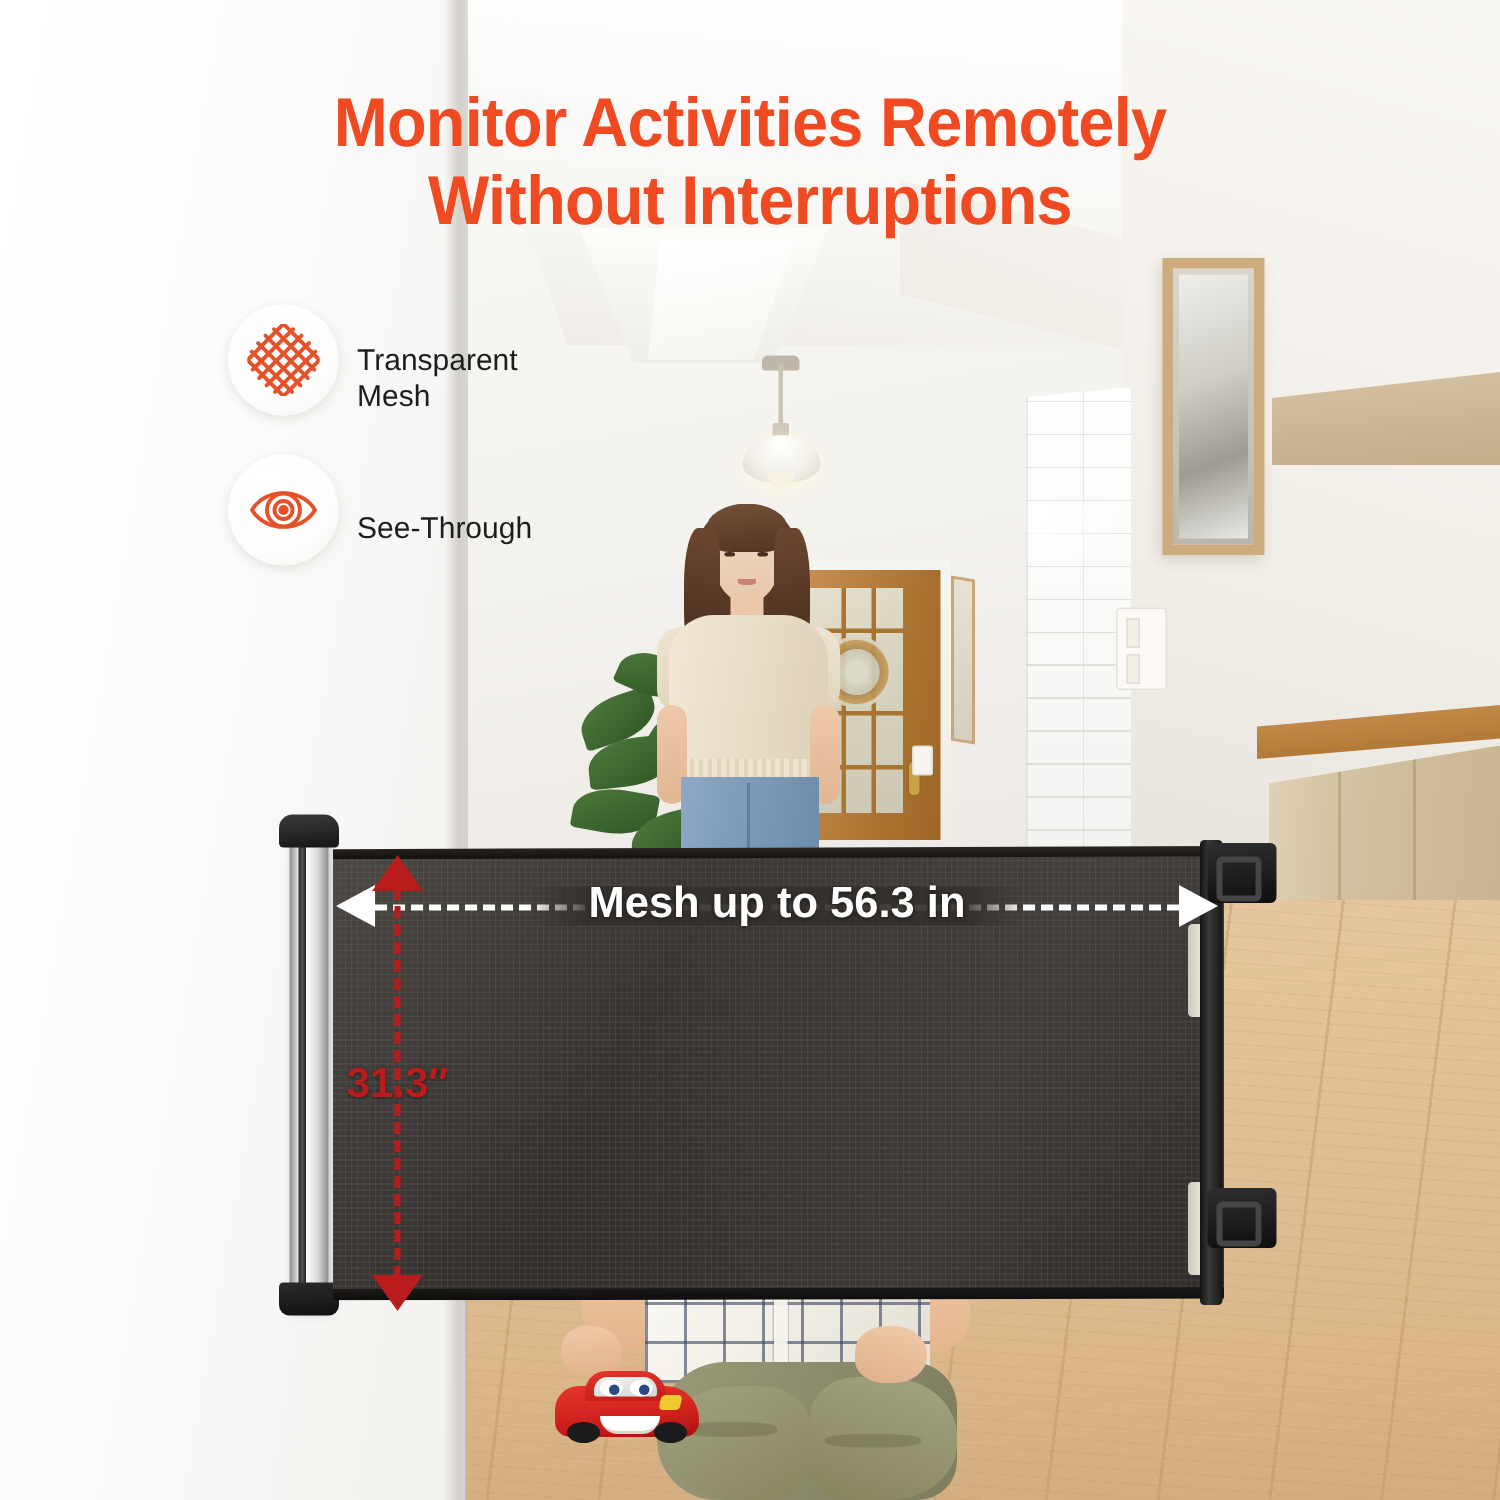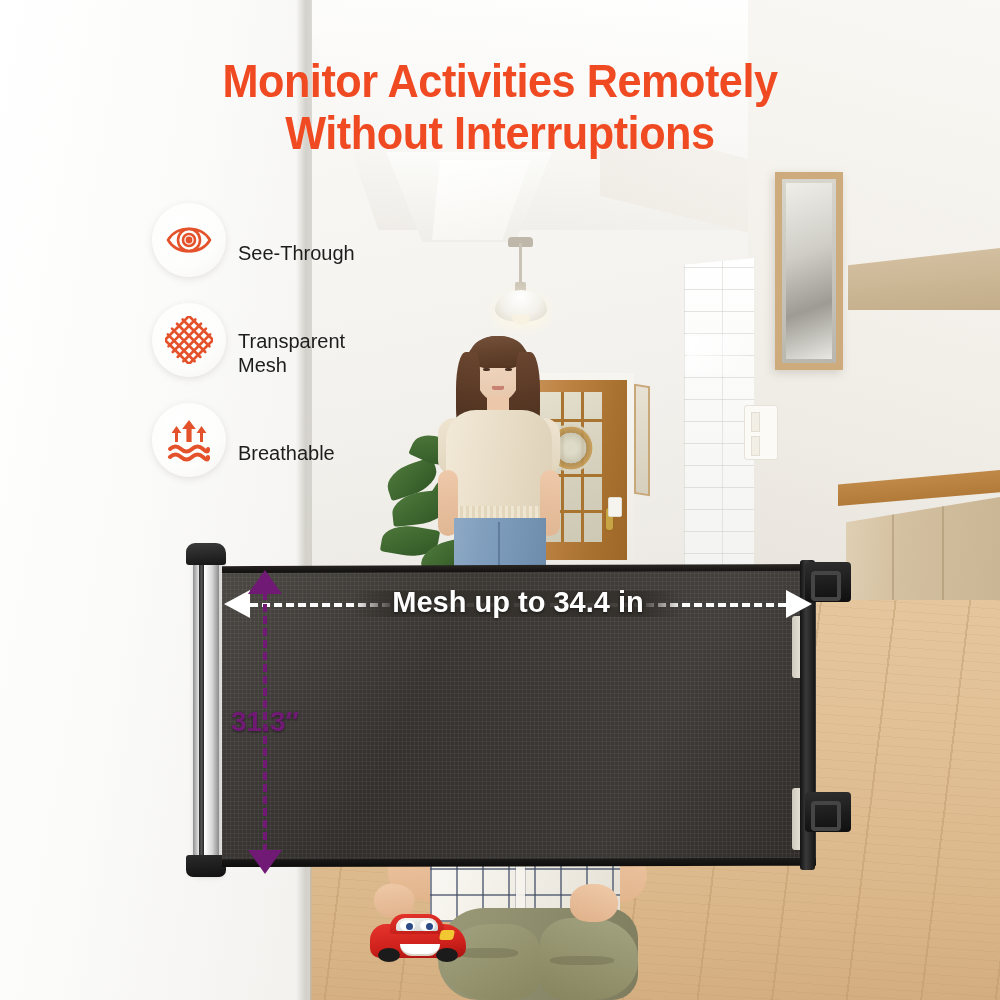--- a/index.html
+++ b/index.html
@@ -423,21 +423,21 @@
     border-left:17px solid transparent; border-right:17px solid transparent;
   }
   .dim-v .cap-t { top:0; border-bottom:24px solid currentColor; }
   .dim-v .cap-b { bottom:0; border-top:24px solid currentColor; }
   .dim-v .txt {
     position:absolute; left:50%; top:50%; transform:translate(-50%,-50%);
     font-size:28px; font-weight:bold; white-space:nowrap; color:currentColor;
   }
   .dim-outer { left:140px; top:543px; height:330px; color:#2b2b2b; }
   .dim-outer .txt { padding:3px 2px; text-shadow:0 1px 2px rgba(255,255,255,.65); }
-  .dim-inner { left:248px; top:570px; height:304px; color:#701a75; }
+  .dim-inner { left:248px; top:570px; height:304px; color:#b91c1c; }
   .dim-inner .txt { text-shadow:0 1px 3px rgba(0,0,0,.5); }
 </style>
 </head>
 <body>
 
 <div id="stage">
 
   <div class="scene">
 
     <div class="wall-mid"></div>
@@ -577,34 +577,20 @@
   <div class="headline">
     <span>Monitor Activities Remotely</span>
     <span class="l2">Without Interruptions</span>
   </div>
 
   <div class="features">
 
     <div class="feature">
       <div class="badge">
         <svg width="48" height="48" viewBox="0 0 48 48" aria-hidden="true">
-          <g fill="none" stroke="#E4522B" stroke-width="2.6" stroke-linejoin="round">
-            <path d="M3 24 C12 9, 36 9, 45 24 C36 39, 12 39, 3 24 Z"></path>
-            <circle cx="24" cy="24" r="11"></circle>
-            <circle cx="24" cy="24" r="6"></circle>
-          </g>
-          <circle cx="24" cy="24" r="3.4" fill="#E4522B"></circle>
-        </svg>
-      </div>
-      <div class="feature-label">See-Through</div>
-    </div>
-
-    <div class="feature">
-      <div class="badge">
-        <svg width="48" height="48" viewBox="0 0 48 48" aria-hidden="true">
           <g transform="rotate(45 24 24)" stroke="#E4522B" stroke-width="2.6" stroke-linecap="round">
             <line x1="7" y1="7" x2="7" y2="41"></line>
             <line x1="14" y1="5" x2="14" y2="43"></line>
             <line x1="21" y1="4" x2="21" y2="44"></line>
             <line x1="28" y1="4" x2="28" y2="44"></line>
             <line x1="35" y1="5" x2="35" y2="43"></line>
             <line x1="41" y1="7" x2="41" y2="41"></line>
             <line x1="7" y1="7" x2="41" y2="7"></line>
             <line x1="5" y1="14" x2="43" y2="14"></line>
             <line x1="4" y1="21" x2="44" y2="21"></line>
@@ -614,42 +600,40 @@
           </g>
         </svg>
       </div>
       <div class="feature-label">Transparent
 Mesh</div>
     </div>
 
     <div class="feature">
       <div class="badge">
         <svg width="48" height="48" viewBox="0 0 48 48" aria-hidden="true">
-          <g fill="#E4522B">
-            <path d="M10 26 V17 h-3.4 L11.5 10 l4.9 7 H13 v9 Z"></path>
-            <path d="M21.4 26 V13 h-4.2 l6.8 -9 l6.8 9 h-4.2 v13 Z"></path>
-            <path d="M35 26 V17 h-3.4 L36.5 10 l4.9 7 H38 v9 Z"></path>
+          <g fill="none" stroke="#E4522B" stroke-width="2.6" stroke-linejoin="round">
+            <path d="M3 24 C12 9, 36 9, 45 24 C36 39, 12 39, 3 24 Z"></path>
+            <circle cx="24" cy="24" r="11"></circle>
+            <circle cx="24" cy="24" r="6"></circle>
           </g>
-          <g fill="none" stroke="#E4522B" stroke-width="4" stroke-linecap="round">
-            <path d="M5 33 q5.5 -5 11 0 t11 0 t11 0 t5 0"></path>
-            <path d="M5 41 q5.5 -5 11 0 t11 0 t11 0 t5 0"></path>
-          </g>
+          <circle cx="24" cy="24" r="3.4" fill="#E4522B"></circle>
         </svg>
       </div>
-      <div class="feature-label">Breathable</div>
+      <div class="feature-label">See-Through</div>
     </div>
+
 
   </div>
 
   <div class="dim-h">
     <div class="cap-l"></div>
     <div class="line"></div>
     <div class="cap-r"></div>
     <div class="txt-bg"></div>
-    <div class="txt">Mesh up to 34.4 in</div>
+    <div class="txt">Mesh up to 56.3 in</div>
   </div>
 
 
   <div class="dim-v dim-inner">
     <div class="cap-t"></div>
     <div class="line"></div>
     <div class="cap-b"></div>
     <div class="txt">31.3″</div>
   </div>
 

